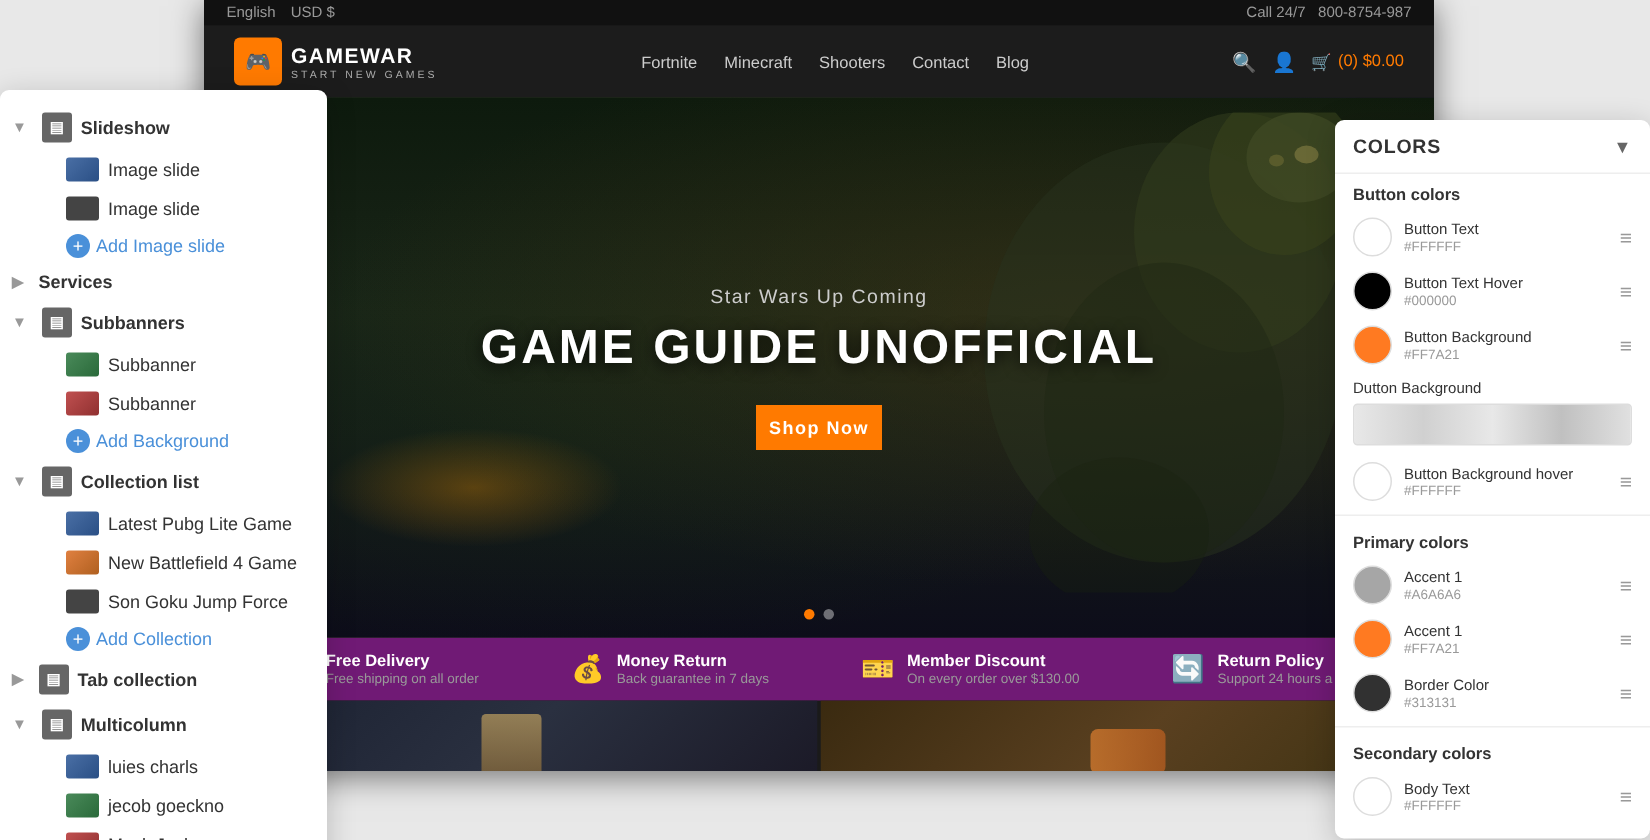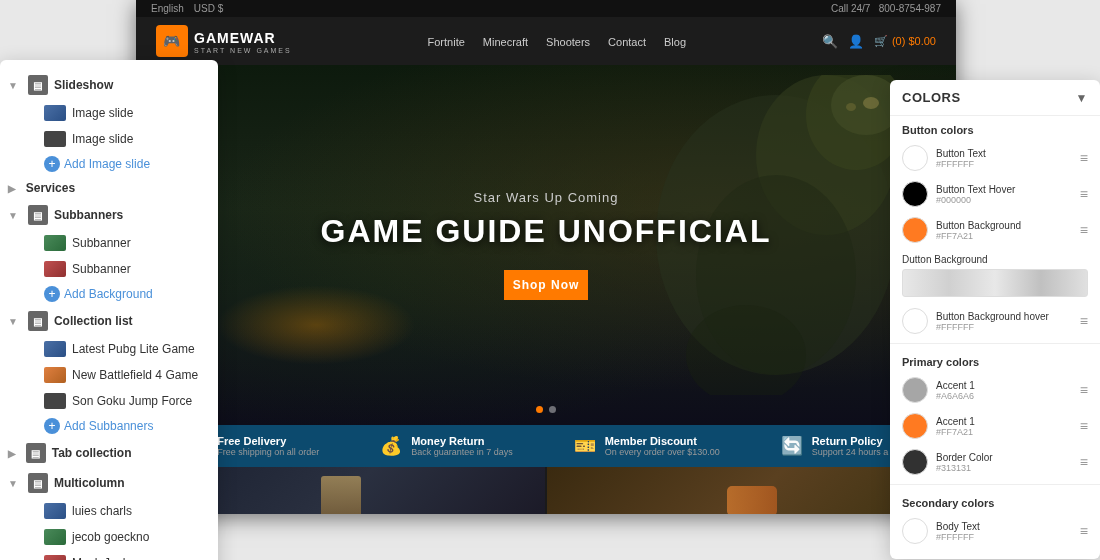--- a/index.html
+++ b/index.html
@@ -189,21 +189,21 @@
       border-radius: 50%;
       background: rgba(255,255,255,0.4);
     }
 
     .dot.active {
       background: #ff7a00;
     }
 
     
     .features-bar {
-      background: #0c4a6e;
+      background: #701a75;
       padding: 10px 20px;
       display: flex;
       justify-content: space-around;
       align-items: center;
     }
 
     .feature-item {
       display: flex;
       align-items: center;
       gap: 8px;
@@ -482,21 +482,21 @@
   <div class="sidebar-item indent-1">
     <span class="sidebar-thumb sidebar-thumb-orange"></span>
     <span>New Battlefield 4 Game</span>
   </div>
   <div class="sidebar-item indent-1">
     <span class="sidebar-thumb sidebar-thumb-dark"></span>
     <span>Son Goku Jump Force</span>
   </div>
   <div class="add-link indent-1">
     <span class="add-icon">+</span>
-    <span>Add Subbanners</span>
+    <span>Add Collection</span>
   </div>
 
   <div class="sidebar-section-header">
     <span style="margin-right:4px; color:#999; font-size:10px;">▶</span>
     <span class="sidebar-icon">▤</span>
     <span>Tab collection</span>
   </div>
 
   <div class="sidebar-section-header">
     <span class="chevron-down">▼</span>

